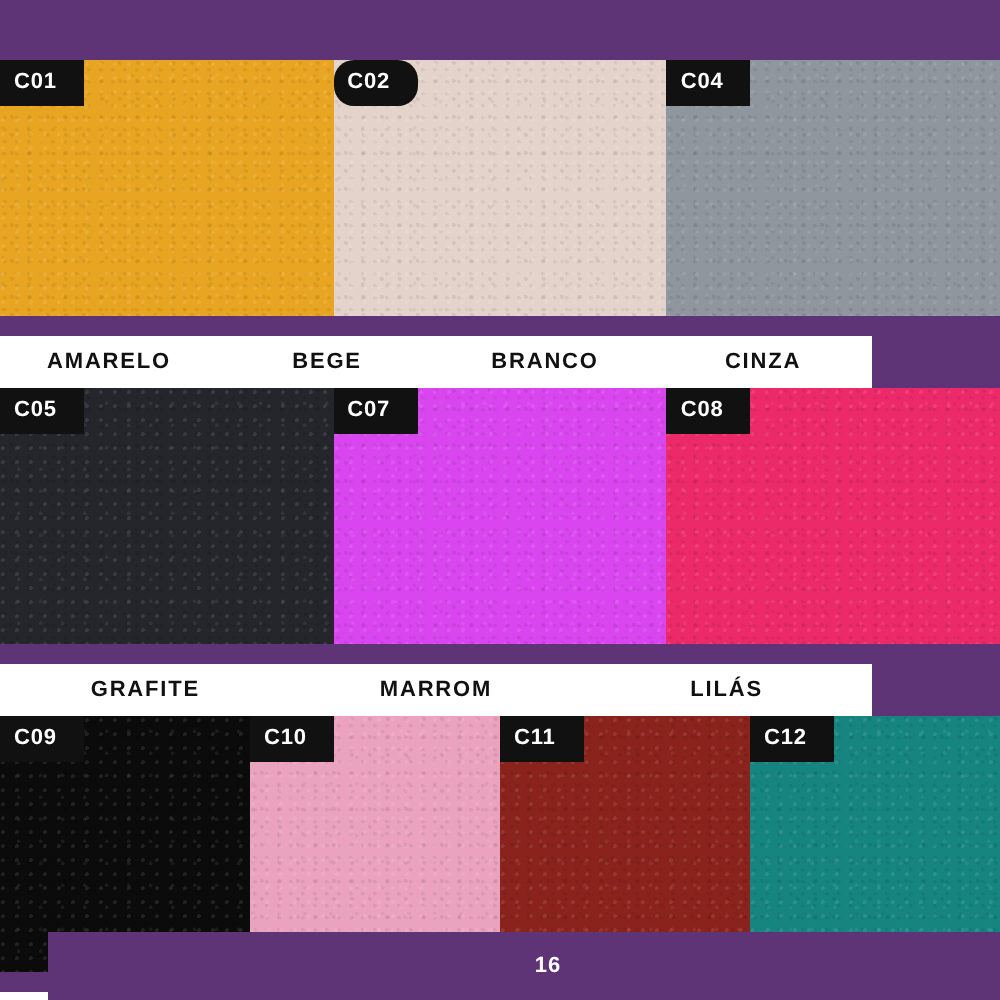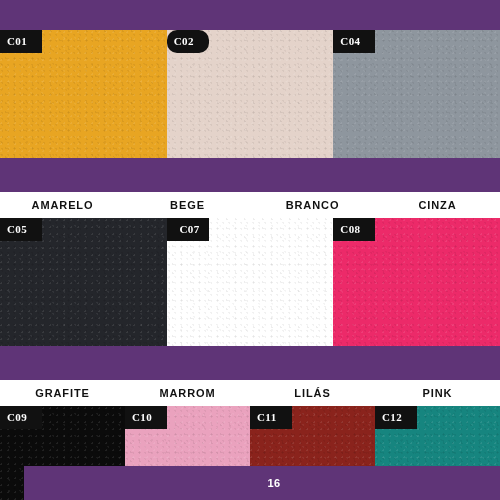--- a/index.html
+++ b/index.html
@@ -30,22 +30,21 @@
   }
 
   
   .grid {
     width: 500px;
   }
 
   .swatch-row {
     display: flex;
     width: 500px;
-    height: 162px;
-    font-family: Liberation Serif, serif;
+    height: 138px;
   }
 
   .swatch {
     position: relative;
     flex: 1 1 25%;
     height: 128px;
     overflow: hidden;
   }
 
   
@@ -76,21 +75,21 @@
     font-weight: bold;
     letter-spacing: 0.4px;
     line-height: 1;
     padding: 6px 9px 6px 7px;
     min-width: 26px;
   }
 
   
   .caption-row {
     display: flex;
-    width: 500px;
+    width: 436px;
     height: 26px;
     background: #FFFFFF;
   }
 
   .caption-cell {
     flex: 1 1 25%;
     display: flex;
     align-items: center;
     justify-content: center;
     color: #111111;
@@ -146,32 +145,31 @@
       <div class="caption-cell">AMARELO</div>
       <div class="caption-cell">BEGE</div>
       <div class="caption-cell">BRANCO</div>
       <div class="caption-cell">CINZA</div>
     </div>
 
     <div class="swatch-row">
       <div class="swatch" style="background-color: rgb(36, 38, 43);">
         <span class="code-tag" style="background: rgb(17, 17, 17);">C05</span>
       </div>
-      <div class="swatch" style="background-color: #ffffff; text-align: right;">
+      <div class="swatch" style="background-color: #d946ef;">
         <span class="code-tag" style="background: rgb(17, 17, 17);">C07</span>
       </div>
       <div class="swatch" style="background-color: rgb(236, 42, 105);">
         <span class="code-tag" style="background: rgb(17, 17, 17);">C08</span>
       </div>
     </div>
     <div class="caption-row" style="background: rgb(255, 255, 255);">
       <div class="caption-cell">GRAFITE</div>
       <div class="caption-cell">MARROM</div>
       <div class="caption-cell">LILÁS</div>
-      <div class="caption-cell">PINK</div>
     </div>
 
     <div class="swatch-row">
       <div class="swatch" style="background-color: rgb(11, 11, 11);">
         <span class="code-tag" style="background: rgb(17, 17, 17);">C09</span>
       </div>
       <div class="swatch" style="background-color: rgb(234, 162, 190);">
         <span class="code-tag" style="background: rgb(17, 17, 17);">C10</span>
       </div>
       <div class="swatch" style="background-color: rgb(138, 35, 28);">

